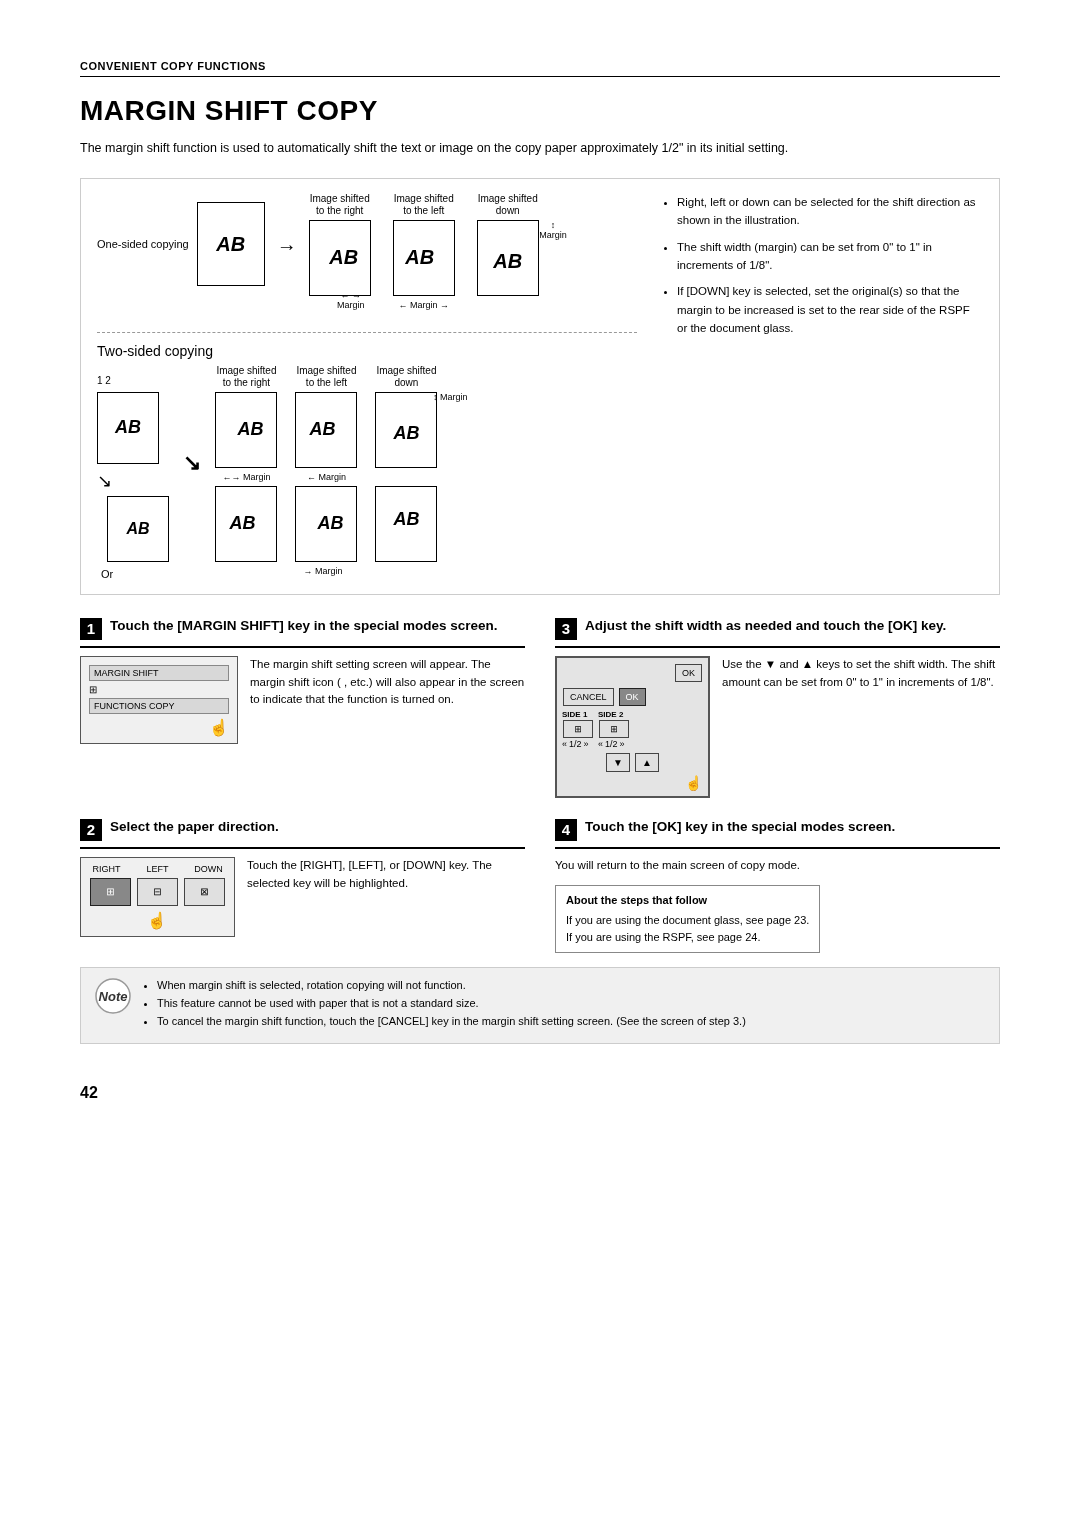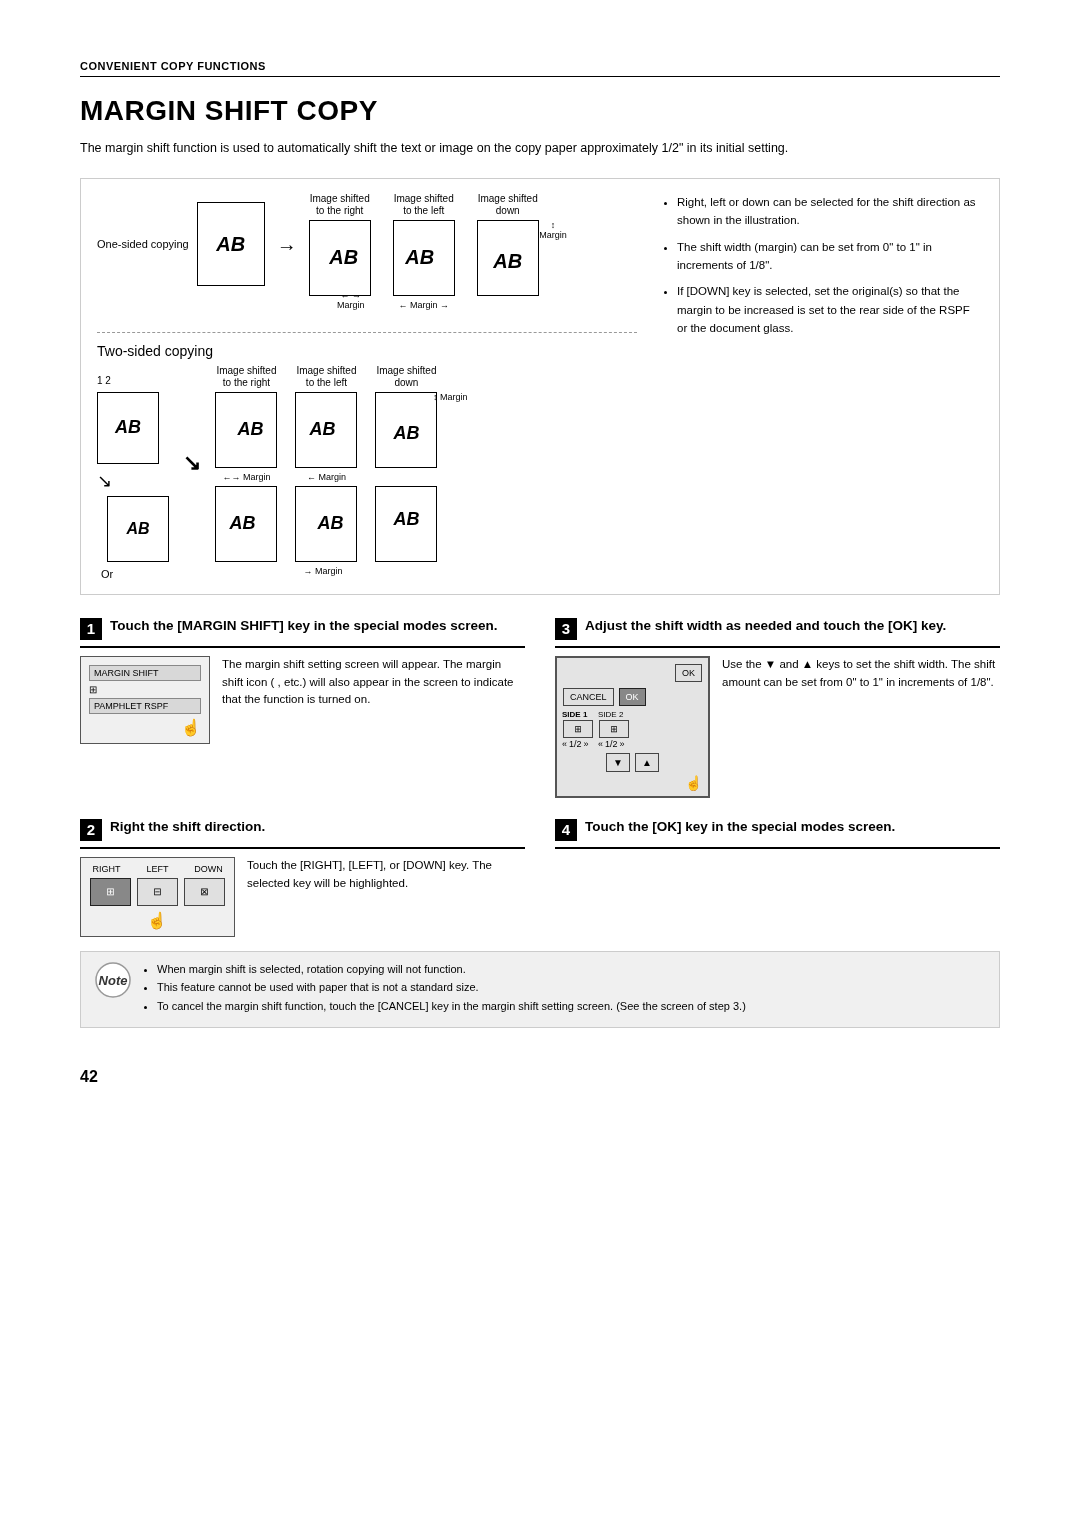--- a/index.html
+++ b/index.html
@@ -440,26 +440,26 @@
 <div class="steps-grid">
 
   <div class="step-block">
     <div class="step-header">
       <div class="step-number">1</div>
       <div class="step-title">Touch the [MARGIN SHIFT] key in the special modes screen.</div>
     </div>
     <div class="step-content">
 
       <div class="step-image">
-        <div class="ui-box" style="width:130px;">
+        <div class="ui-box" style="width:158px;">
           <div class="screen-item">MARGIN SHIFT</div>
           <div style="display:flex;align-items:center;gap:4px;margin:3px 0;">
             <span style="font-size:10px;">⊞</span>
           </div>
-          <div class="screen-item">PAMPHLET RSPF</div>
+          <div class="screen-item">FUNCTIONS COPY</div>
           <div style="display:flex;justify-content:flex-end;margin-top:4px;">
             <span style="font-size:16px;">☝</span>
           </div>
         </div>
       </div>
       <div class="step-text">The margin shift setting screen will appear. The margin shift icon ( , etc.) will also appear in the screen to indicate that the function is turned on.</div>
     </div>
   </div>
 
   <div class="step-block">
@@ -481,21 +481,21 @@
             <div>
               <div style="font-size:8px;font-weight:bold;">SIDE 1</div>
               <div class="ui-button" style="font-size:9px;width:30px;">⊞</div>
               <div style="font-size:9px;display:flex;align-items:center;gap:2px;">
                 <span>«</span>
                 <span>1/2</span>
                 <span>»</span>
               </div>
             </div>
             <div>
-              <div style="font-size:8px;font-weight:normal;">SIDE 2</div>
+              <div style="font-size:8px;font-weight:bold;">SIDE 2</div>
               <div class="ui-button" style="font-size:9px;width:30px;">⊞</div>
               <div style="font-size:9px;display:flex;align-items:center;gap:2px;">
                 <span>«</span>
                 <span>1/2</span>
                 <span>»</span>
               </div>
             </div>
           </div>
           <div style="display:flex;gap:3px;justify-content:center;">
             <span class="ui-button">▼</span>
@@ -506,21 +506,21 @@
           </div>
         </div>
       </div>
       <div class="step-text">Use the ▼ and ▲ keys to set the shift width. The shift amount can be set from 0" to 1" in increments of 1/8".</div>
     </div>
   </div>
 
   <div class="step-block">
     <div class="step-header">
       <div class="step-number">2</div>
-      <div class="step-title">Right the shift direction.</div>
+      <div class="step-title">Select the paper direction.</div>
     </div>
     <div class="step-content">
       <div class="step-image">
         <div class="ui-box" style="width:155px;">
           <div style="display:flex;gap:16px;margin-bottom:3px;">
             <span style="font-size:9px;flex:1;text-align:center;">RIGHT</span>
             <span style="font-size:9px;flex:1;text-align:center;">LEFT</span>
             <span style="font-size:9px;flex:1;text-align:center;">DOWN</span>
           </div>
           <div style="display:flex;gap:4px;margin-bottom:3px;">
@@ -535,20 +535,30 @@
       </div>
       <div class="step-text">Touch the [RIGHT], [LEFT], or [DOWN] key. The selected key will be highlighted.</div>
     </div>
   </div>
 
   <div class="step-block">
     <div class="step-header">
       <div class="step-number">4</div>
       <div class="step-title">Touch the [OK] key in the special modes screen.</div>
     </div>
+    <div class="step-content">
+      <div class="step-text">
+        <p>You will return to the main screen of copy mode.</p>
+        <div class="about-box" style="margin-top:10px;">
+          <div class="about-title">About the steps that follow</div>
+          <div>If you are using the document glass, see page 23.</div>
+          <div>If you are using the RSPF, see page 24.</div>
+        </div>
+      </div>
+    </div>
   </div>
 
 </div>
 
 <div class="note-box">
   <div class="note-icon">
     <svg width="36" height="36" viewBox="0 0 36 36">
       <circle cx="18" cy="18" r="17" fill="#fff" stroke="#999" stroke-width="1.5"></circle>
       <text x="50%" y="55%" text-anchor="middle" dominant-baseline="middle" font-size="13" font-style="italic" font-weight="bold" fill="#333">Note</text>
     </svg>

